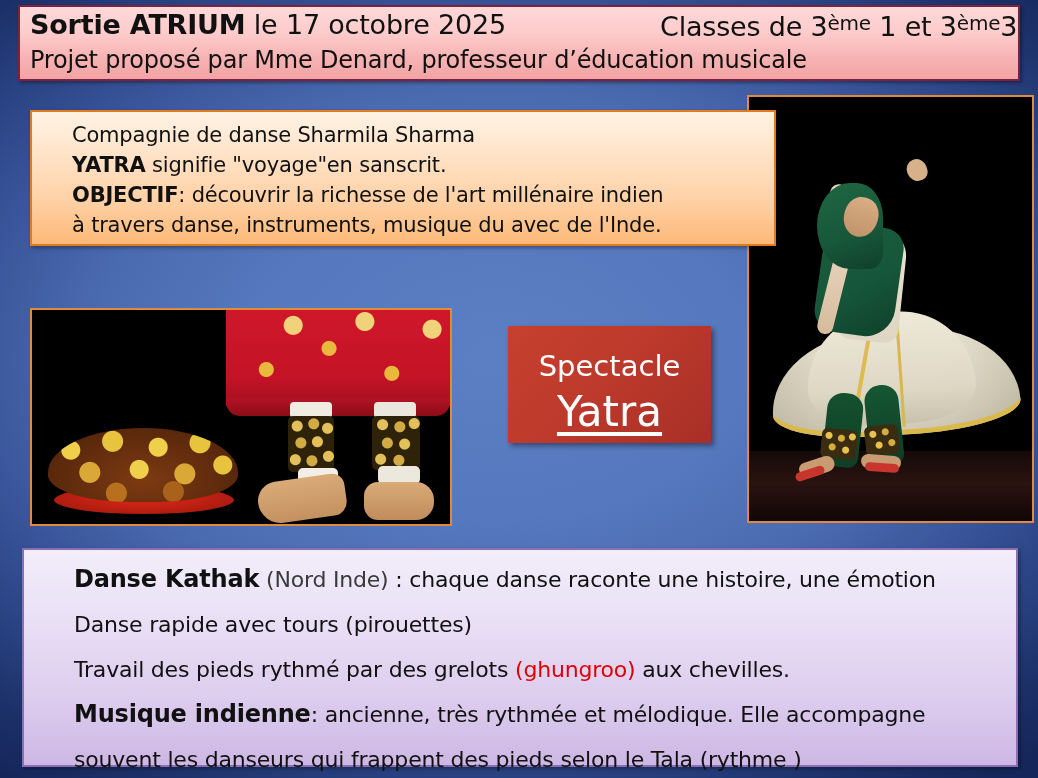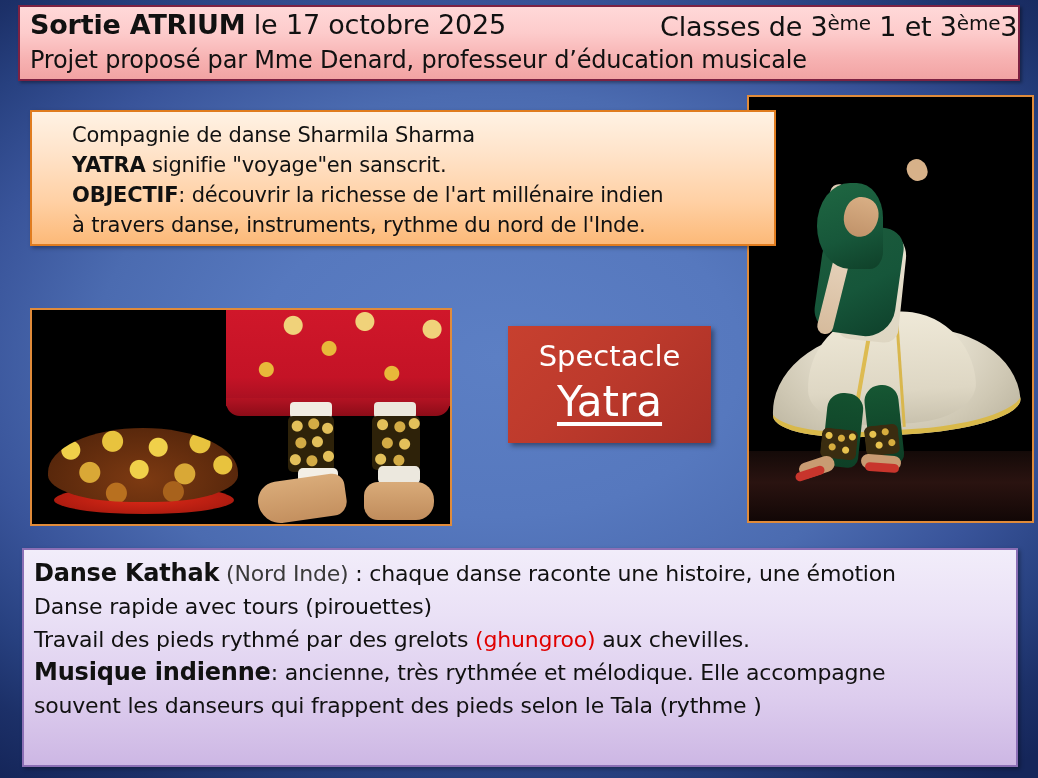--- a/index.html
+++ b/index.html
@@ -136,21 +136,21 @@
     background: linear-gradient(135deg, #c7402f 0%, #bd3a2c 45%, #a82f26 100%);
     box-shadow: 3px 3px 5px rgba(0,0,0,0.4);
     z-index: 5;
     text-align: center;
   }
   .red-l1 {
     font-family: "DejaVu Sans", sans-serif;
     font-size: 29px;
     color: #ffffff;
     line-height: 40px;
-    margin-top: 10px;
+    margin-top: 20px;
     white-space: nowrap;
   }
   .red-l2 {
     font-family: "DejaVu Sans", sans-serif;
     font-size: 42px;
     color: #ffffff;
     line-height: 52px;
     text-decoration: underline;
     text-underline-offset: 6px;
     text-decoration-thickness: 4px;
@@ -168,23 +168,24 @@
     border: 2px solid #8b6fb5;
     background: linear-gradient(to bottom, #f2edfa 0%, #eae1f6 30%, #ddcdee 68%, #cdb7e4 100%);
     box-shadow: 2px 2px 4px rgba(0,0,0,0.35);
     z-index: 4;
     padding: 7px 0 0 10px;
   }
   .lav-line {
     font-family: "DejaVu Sans", sans-serif;
     font-size: 22px;
     color: #111111;
-    line-height: 33px;
+    line-height: 45px;
     white-space: nowrap;
     letter-spacing: -0.2px;
+    margin-left: 40px;
   }
   .lav-strong { font-weight: bold; font-size: 24px; }
   .lav-grey { color: #3a3a3a; }
   .lav-red { color: #e00000; font-weight: normal; }
 
   
   .stage { position: absolute; inset: 0; background: #000; }
 
   
   .d-floor {
@@ -423,21 +424,21 @@
       <div class="d-arm2"></div>
       <div class="d-veil"></div>
       <div class="d-head"></div>
     </div>
   </div>
 
   <div class="beige-box">
     <div class="beige-line">Compagnie de danse Sharmila Sharma</div>
     <div class="beige-line"><span class="beige-strong">YATRA</span><span> signifie "voyage"en sanscrit.</span></div>
     <div class="beige-line"><span class="beige-strong">OBJECTIF</span><span>: découvrir la richesse de l'art millénaire indien</span></div>
-    <div class="beige-line">à travers  danse, instruments,  rythme du nord de l'Inde.</div>
+    <div class="beige-line">à travers  danse, instruments,  musique du avec de l'Inde.</div>
   </div>
 
   <div class="photo photo-bells">
     <div class="stage">
       <div class="b-skirt"></div>
       <div class="b-skirt-hem"></div>
       <div class="b-cuff-l"></div>
       <div class="b-cuff-r"></div>
       <div class="b-ankle-l"></div>
       <div class="b-ankle-r"></div>

